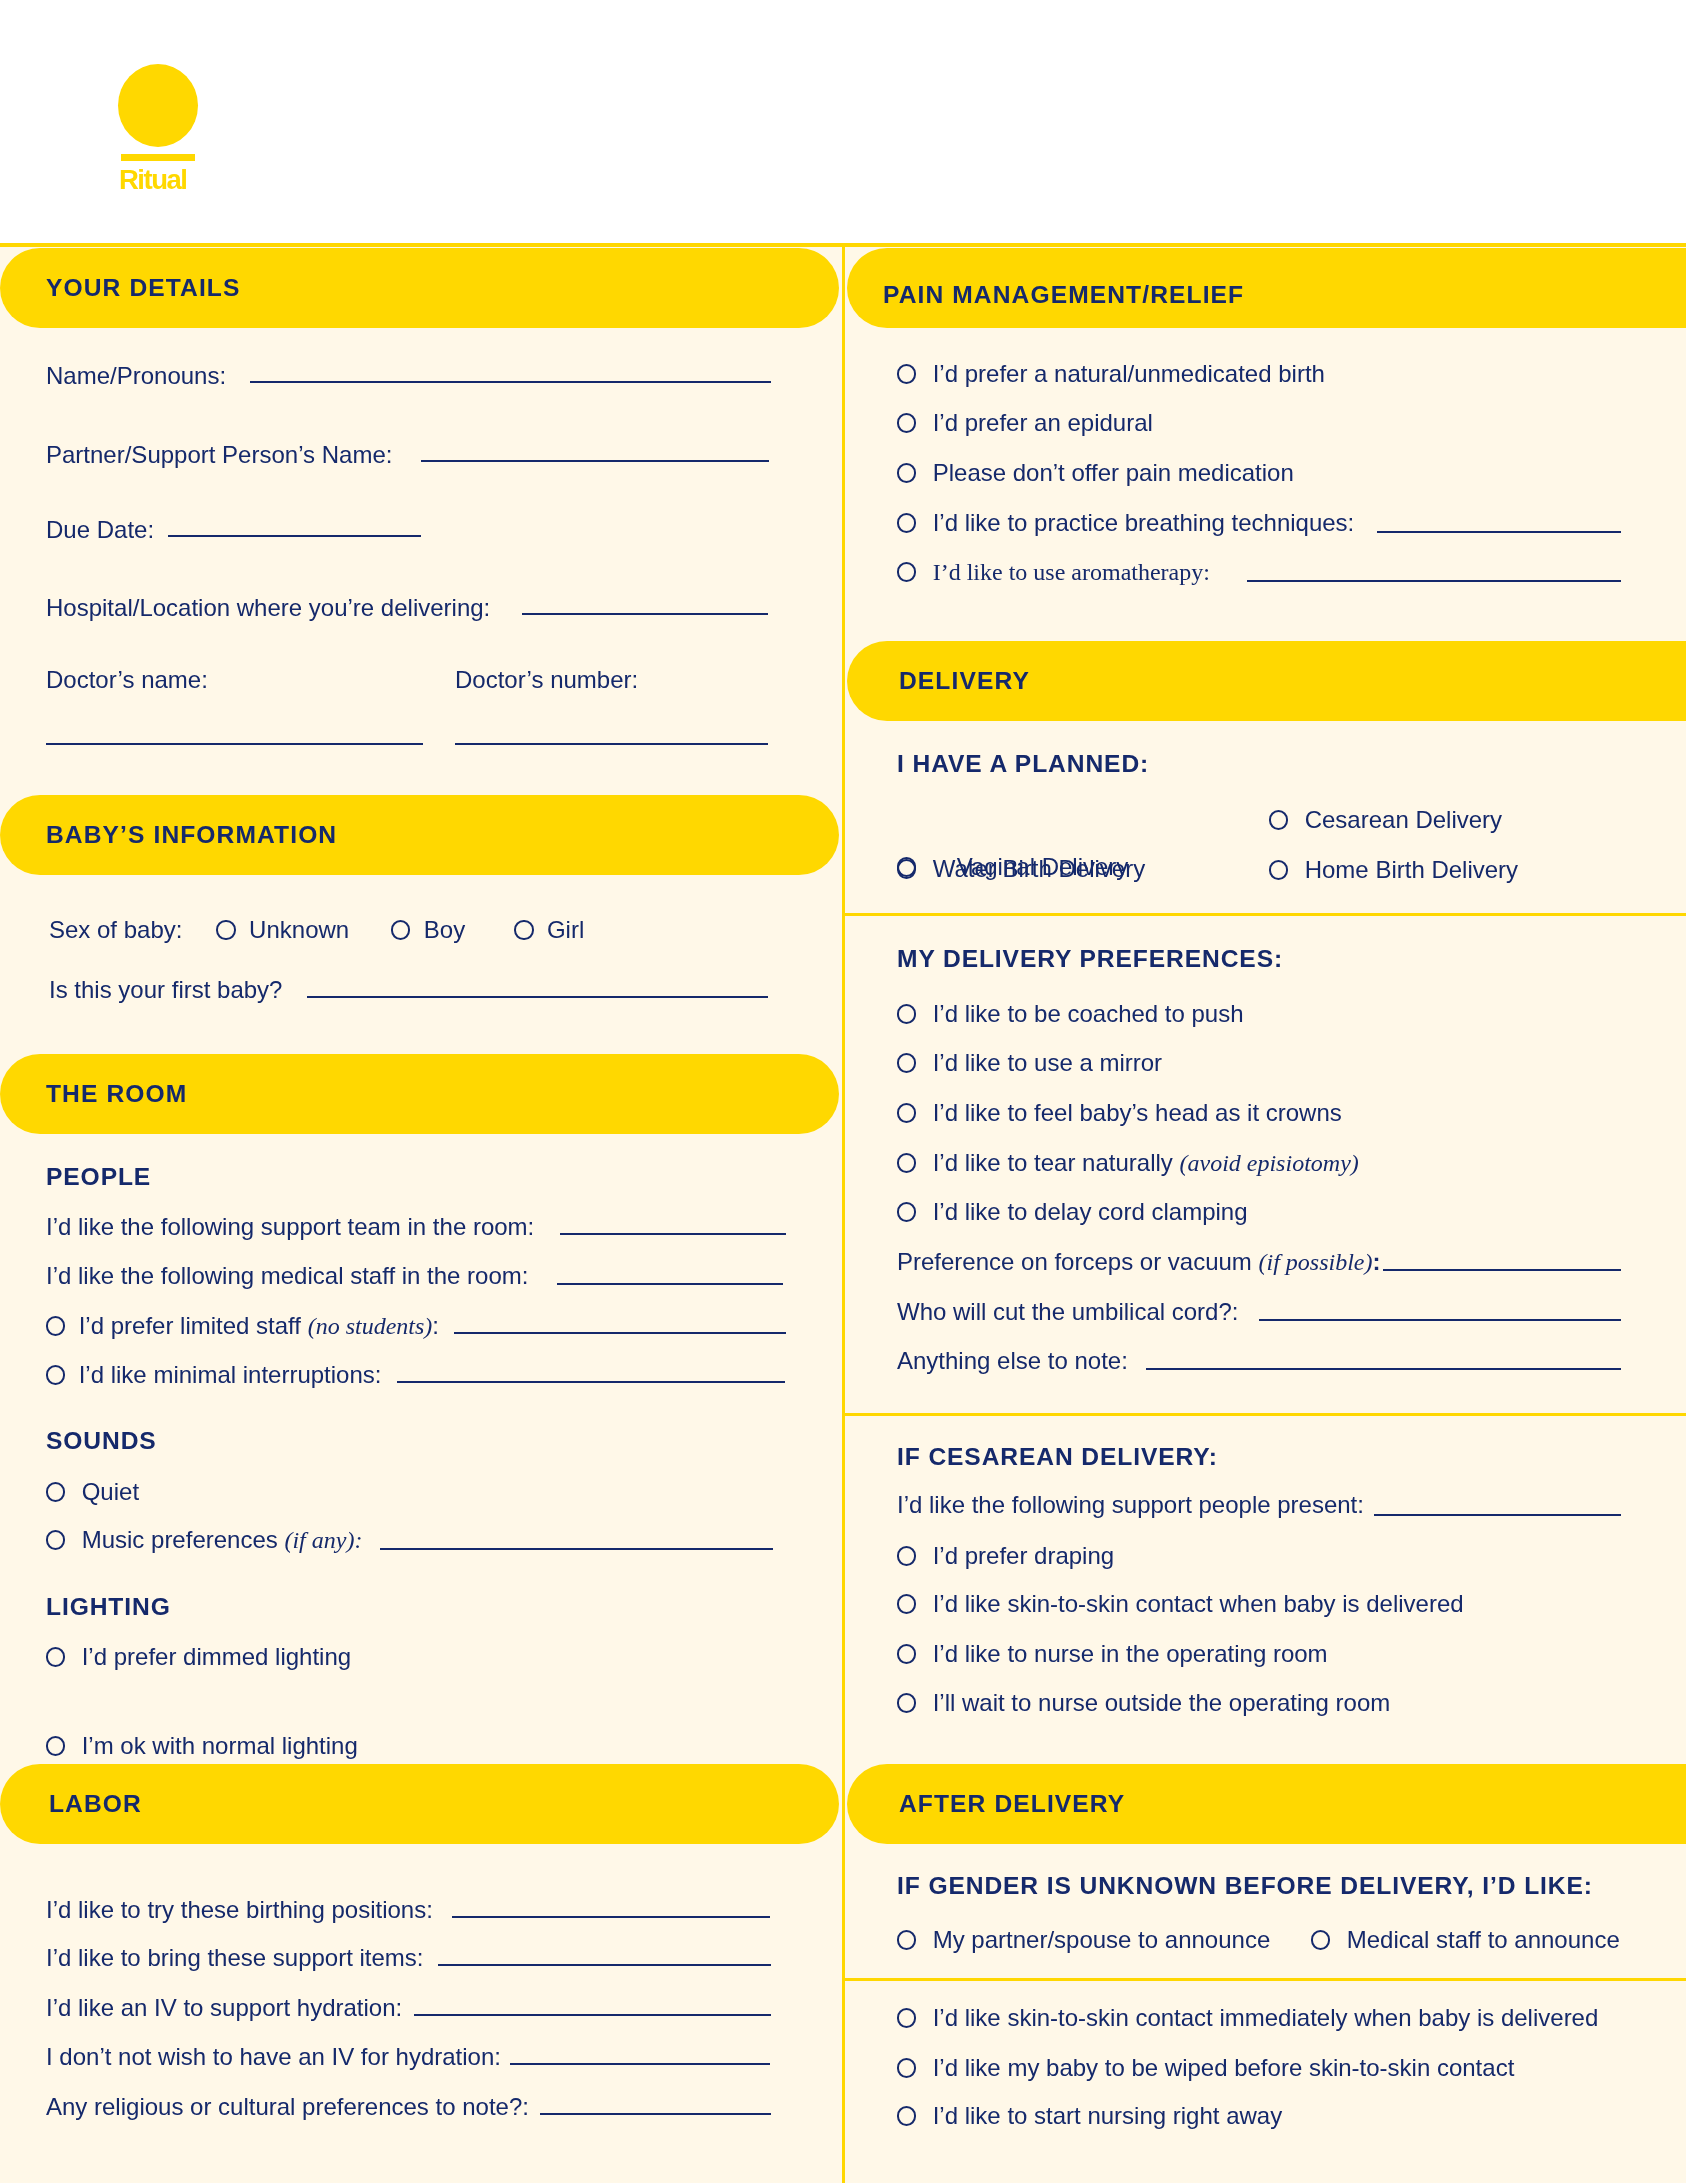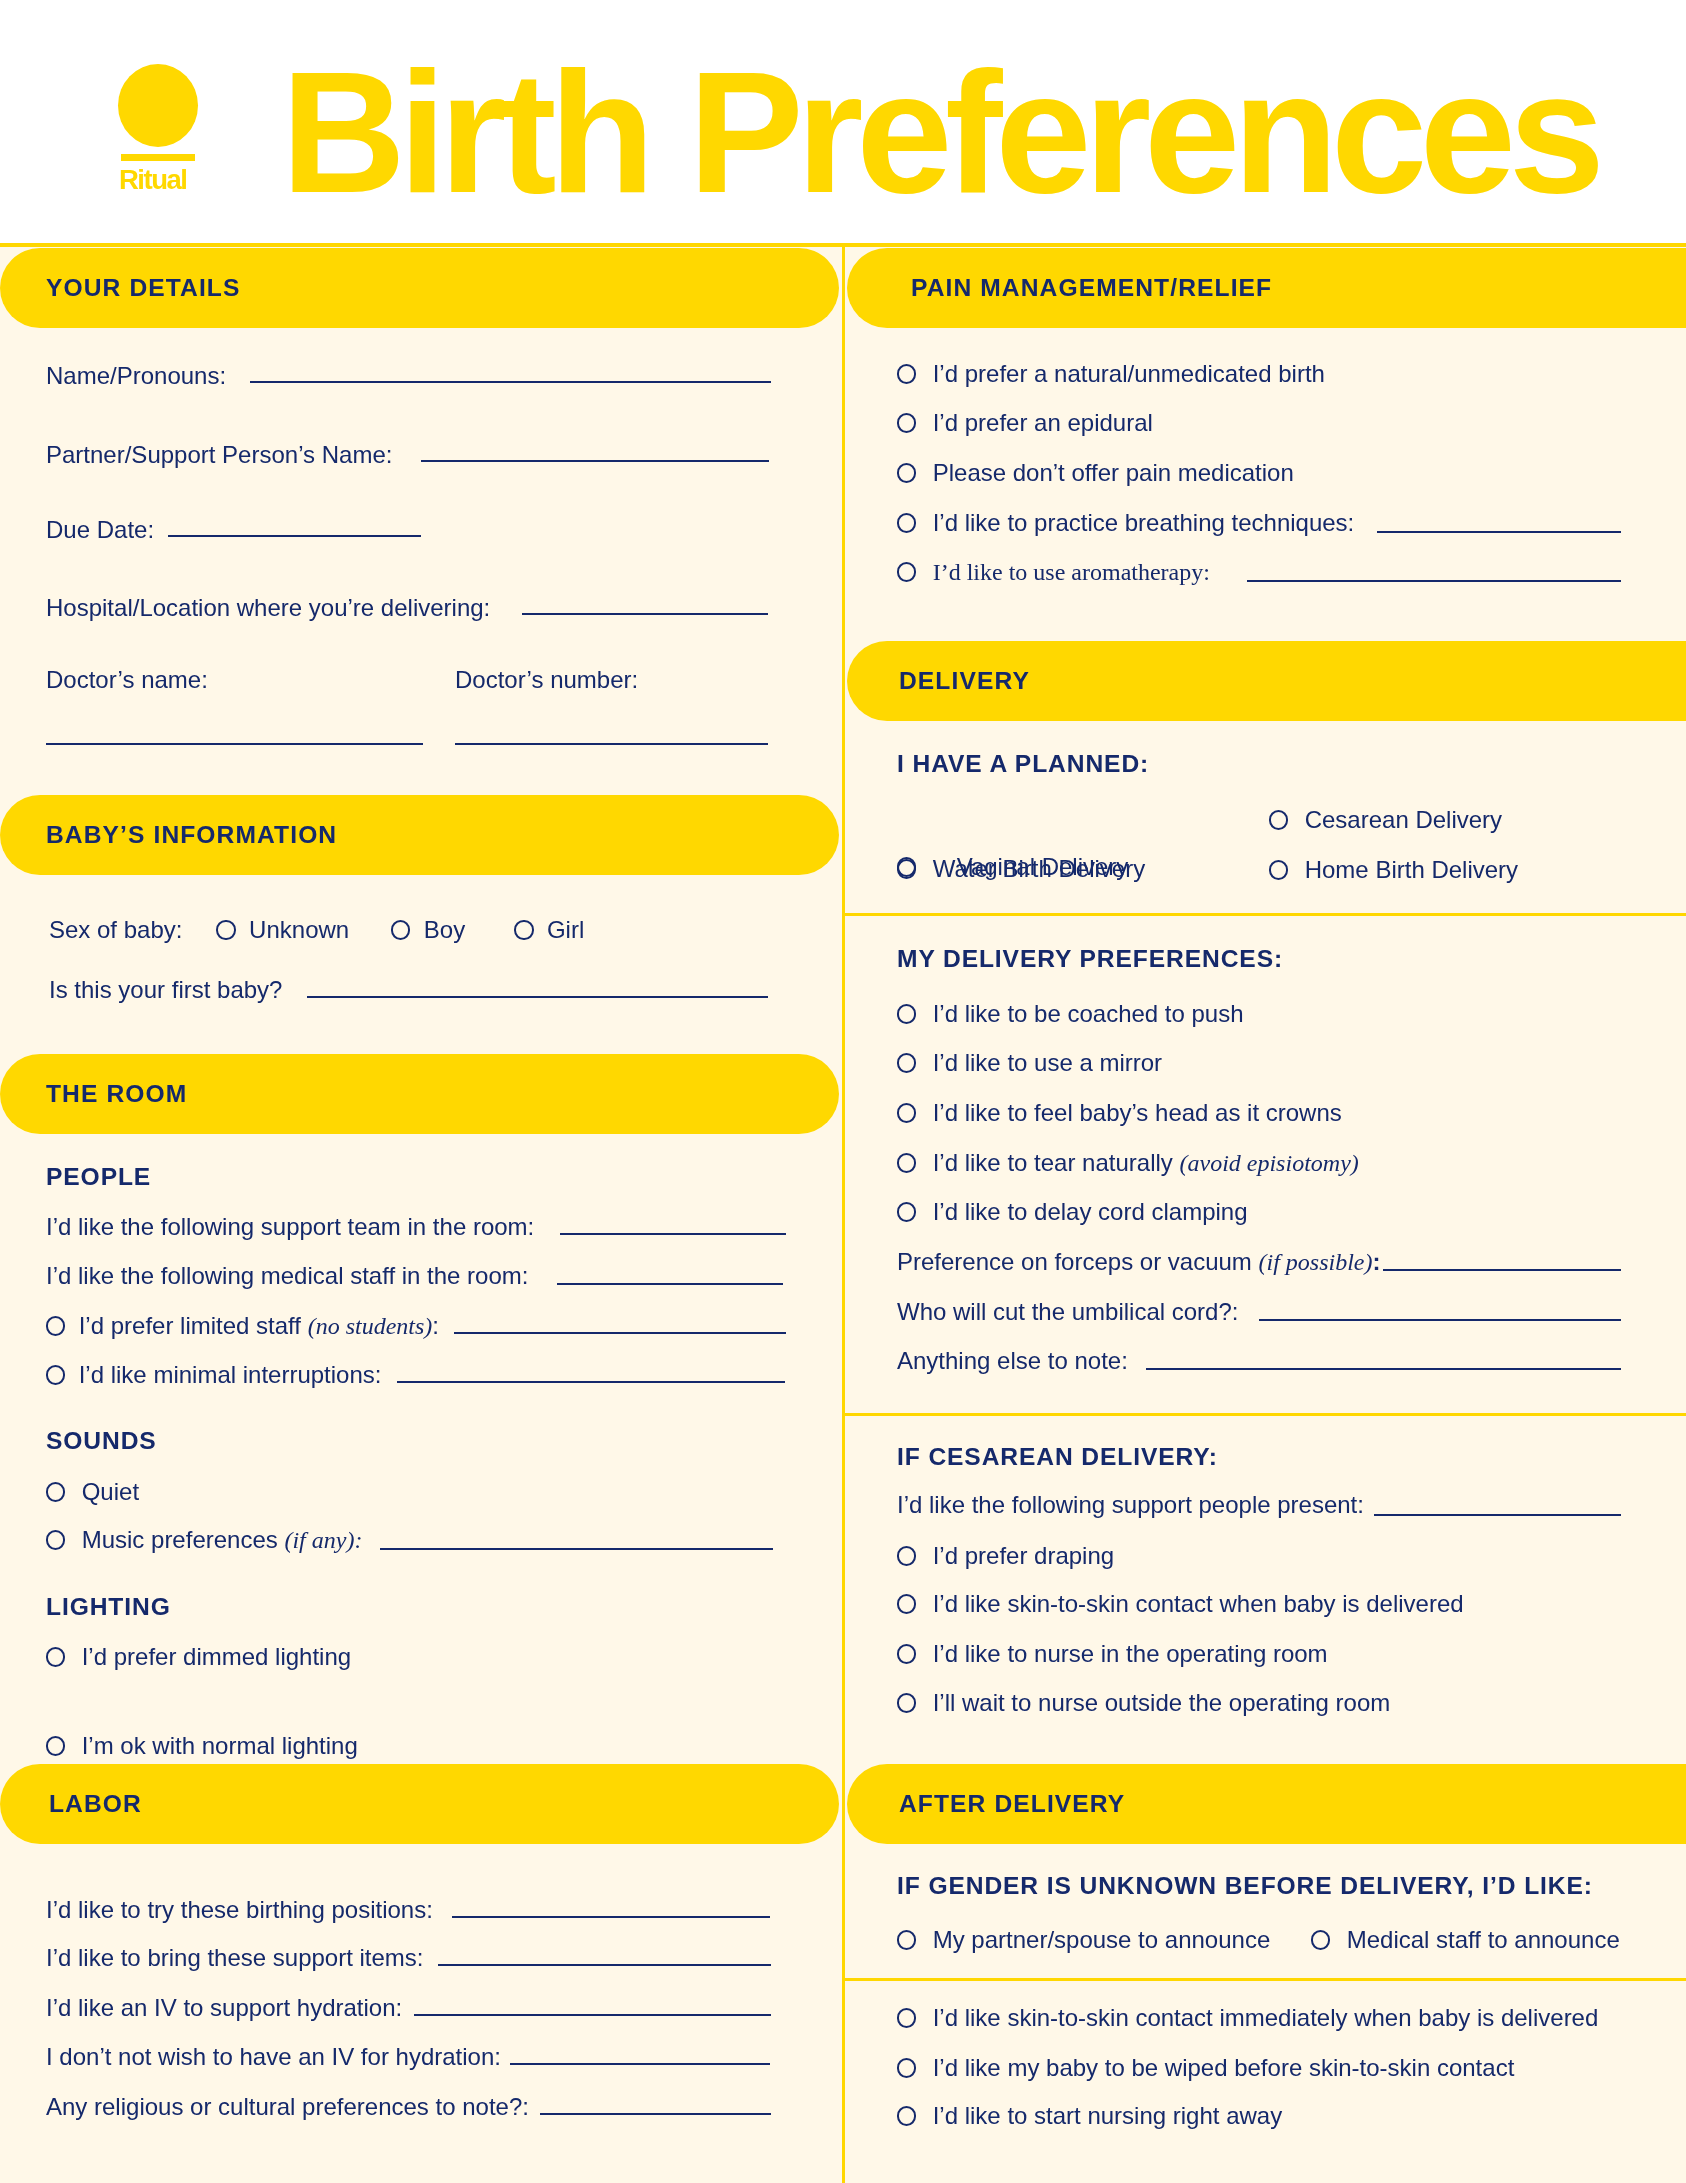--- a/index.html
+++ b/index.html
@@ -28,21 +28,20 @@
   .it { font-family:"Liberation Serif", serif; font-style:italic; }
   .line { position:absolute; height:2.2px; background:#15296b; }
 </style>
 </head>
 <body>
 
 <div class="header">
   <div class="logo-dot"></div>
   <div class="logo-bar"></div>
   <div class="logo-text">Ritual</div>
-  <div class="title">Birth Preferences</div>
 </div>
 <div class="header-rule"></div>
 <div class="vdivider"></div>
 
 <div class="pill" style="left:0;top:248px;width:839px;">
   <span style="left:46px;">YOUR DETAILS</span>
 </div>
 
 <div class="row" style="left:46px;top:361px;">Name/Pronouns:</div>
 <div class="line" style="left:250px;top:381px;width:521px;"></div>
@@ -145,21 +144,21 @@
 <div class="row" style="left:46px;top:1993px;">I’d like an IV to support hydration:</div>
 <div class="line" style="left:414px;top:2014px;width:357px;"></div>
 
 <div class="row" style="left:46px;top:2042px;">I don’t not wish to have an IV for hydration:</div>
 <div class="line" style="left:510px;top:2063px;width:260px;"></div>
 
 <div class="row" style="left:46px;top:2092px;">Any religious or cultural preferences to note?:</div>
 <div class="line" style="left:540px;top:2113px;width:231px;"></div>
 
 <div class="pill" style="left:847px;top:248px;width:840px;border-radius:40px 0 0 40px;">
-  <span style="left:64px;">PAIN MANAGEMENT/RELIEF</span>
+  <span style="left:36px;margin-top:7px;">PAIN MANAGEMENT/RELIEF</span>
 </div>
 
 <div class="row" style="left:897px;top:359px;">
   <span class="radio"></span>
   <span>I’d prefer a natural/unmedicated birth</span>
 </div>
 <div class="row" style="left:897px;top:408px;">
   <span class="radio"></span>
   <span>I’d prefer an epidural</span>
 </div>

